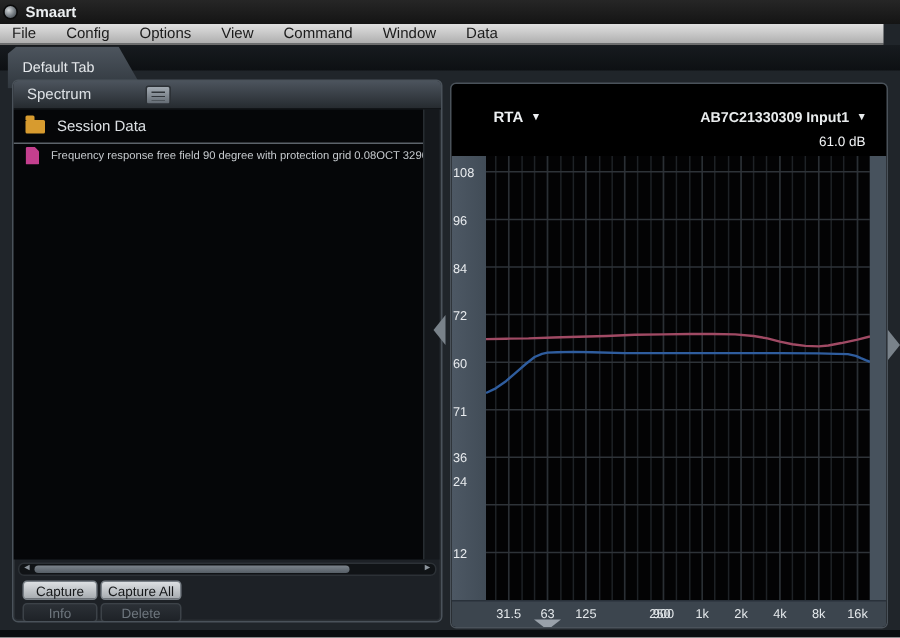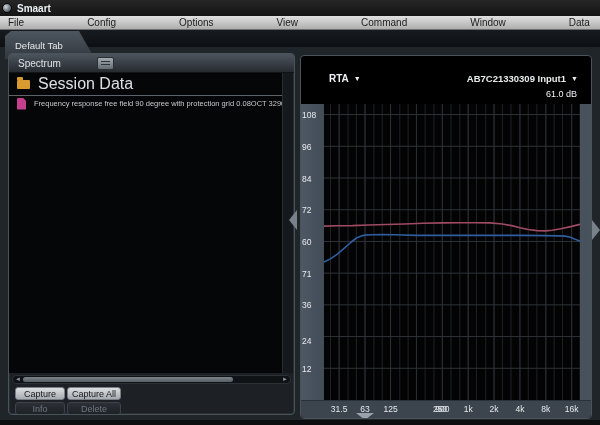--- a/index.html
+++ b/index.html
@@ -4,22 +4,22 @@
 <style>
   html,body{margin:0;padding:0;background:#ffffff;}
   .window{position:relative;width:600px;height:425px;background:#20252a;overflow:hidden;
           font-family:"Liberation Sans",sans-serif;-webkit-font-smoothing:antialiased;}
   
   .title-bar{position:absolute;left:0;top:0;right:0;height:16px;background:linear-gradient(#262626,#141414);
              display:flex;align-items:center;gap:5px;padding-left:2px;}
   .logo{width:10px;height:10px;border-radius:50%;background:radial-gradient(circle at 35% 35%,#d4d8da,#70777d 55%,#34393e);border:1px solid #0a0a0a;box-sizing:border-box;}
   .title-text{color:#eceff1;font-size:10px;font-weight:bold;}
   
-  .menu-bar{position:absolute;left:0;top:16px;right:0;height:14px;background:linear-gradient(#e0e0e0,#aeaeae);
-            display:flex;align-items:center;font-size:10px;color:#1b1b1b;border-bottom:1px solid #6e6e6e;box-sizing:border-box;justify-content:space-between;}
+  .menu-bar{position:absolute;left:0;top:16px;right:11px;height:14px;background:linear-gradient(#e0e0e0,#aeaeae);
+            display:flex;align-items:center;font-size:10px;color:#1b1b1b;border-bottom:1px solid #6e6e6e;box-sizing:border-box;}
   .menu-item{padding:0 10px;cursor:default;}
   .menu-item:first-child{padding-left:8px;}
   
   .tab-bar{position:absolute;left:0;top:30px;right:0;height:17px;background:linear-gradient(#171b1f,#0d1013);}
   .tab{position:absolute;left:5px;top:1px;height:28px;width:90px;box-sizing:border-box;
        background:linear-gradient(#4d555e,#31383f);clip-path:polygon(0 100%,0 5px,6px 0,74px 0,100% 100%);
        color:#e6e9ec;font-size:9.5px;display:flex;align-items:center;padding-left:10px;}
   .bottom-strip{position:absolute;left:0;right:0;bottom:0;height:5px;background:#0b0d0f;}
   
   .left-panel{position:absolute;left:8px;top:53px;width:287px;height:362px;background:#1d2126;
@@ -27,21 +27,21 @@
               box-shadow:inset 0 0 0 1px rgba(130,140,150,.12);}
   .panel-header{position:absolute;left:0;top:0;right:0;height:19px;background:linear-gradient(#4c545d,#262b30);
                 border-bottom:1px solid #121518;display:flex;align-items:center;color:#dde1e5;font-size:10px;padding-left:9px;box-sizing:border-box;}
   .hamburger{position:absolute;left:88px;top:3px;width:17px;height:13px;border-radius:2px;
              background:linear-gradient(#a2aab2,#646c74);border:1px solid #2c3136;box-sizing:border-box;}
   .hamburger::before{content:"";position:absolute;left:3px;right:3px;top:3px;height:6px;
              background:repeating-linear-gradient(#2e3338 0 1px,transparent 1px 3px);}
   .session-list{position:absolute;left:0;top:19px;width:274px;height:300px;background:#050608;}
   .v-scroll{position:absolute;right:1px;top:19px;width:11px;height:300px;background:#15181c;border-left:1px solid #272c31;box-sizing:border-box;}
   .row{display:flex;align-items:center;gap:8px;padding-left:8px;color:#dce0e4;}
-  .row.r0{height:22px;border-bottom:1px solid #5c636a;font-size:16px;}
+  .row.r0{height:22px;border-bottom:1px solid #5c636a;font-size:10px;}
   .row.r1{height:19px;font-size:10px;}
   .row.r2{height:15px;font-size:7.5px;color:#c6cace;white-space:nowrap;overflow:hidden;}
   .icon-folder{position:relative;width:13px;height:9px;border-radius:1px;flex:0 0 auto;}
   .icon-folder::before{content:"";position:absolute;left:0;top:-3px;width:6px;height:3px;border-radius:1px 1px 0 0;background:inherit;}
   .icon-file{width:9px;height:12px;flex:0 0 auto;clip-path:polygon(0 0,64% 0,100% 28%,100% 100%,0 100%);border-radius:1px;}
   .h-scroll{position:absolute;left:3px;top:321px;width:279px;height:9px;background:#101316;border:1px solid #2c3136;border-radius:4px;box-sizing:border-box;}
   .h-thumb{position:absolute;left:10px;top:1px;width:210px;height:5px;background:linear-gradient(#7b838b,#565e66);border-radius:3px;}
   .scroll-arrow{position:absolute;top:0;font-size:6px;line-height:7px;color:#8d959d;}
   .scroll-arrow.left{left:2px;} .scroll-arrow.right{right:2px;}
   .btn{position:absolute;height:13px;border-radius:3px;font-size:9px;display:flex;align-items:center;justify-content:center;box-sizing:border-box;}
@@ -129,21 +129,21 @@
     </div>
     <div class="readout">61.0 dB</div>
     <div class="y-strip">
         <div class="y-tick" style="top: 6.07143px;">108</div>
         <div class="y-tick" style="top: 37.7857px;">96</div>
         <div class="y-tick" style="top: 69.5px;">84</div>
         <div class="y-tick" style="top: 101.214px;">72</div>
         <div class="y-tick" style="top: 132.929px;">60</div>
         <div class="y-tick" style="top: 164.643px;">71</div>
         <div class="y-tick" style="top: 196.357px;">36</div>
-        <div class="y-tick" style="top: 232px;">24</div>
+        <div class="y-tick" style="top: 212px;">24</div>
         <div class="y-tick" style="top: 259.786px;">12</div>
       </div>
     <div class="right-strip"></div>
     <div class="plot-area"><svg width="256" height="296">
           <line x1="6.507463788184308" y1="0" x2="6.507463788184308" y2="296" stroke="#1e2226" stroke-width="1"></line>
           <line x1="15.133342412184653" y1="0" x2="15.133342412184653" y2="296" stroke="#1e2226" stroke-width="1"></line>
           <line x1="24.049604194622844" y1="0" x2="24.049604194622844" y2="296" stroke="#1e2226" stroke-width="1"></line>
           <line x1="32.37808351770183" y1="0" x2="32.37808351770183" y2="296" stroke="#1e2226" stroke-width="1"></line>
           <line x1="41.003962141702175" y1="0" x2="41.003962141702175" y2="296" stroke="#1e2226" stroke-width="1"></line>
           <line x1="49.920223924140366" y1="0" x2="49.920223924140366" y2="296" stroke="#1e2226" stroke-width="1"></line>

